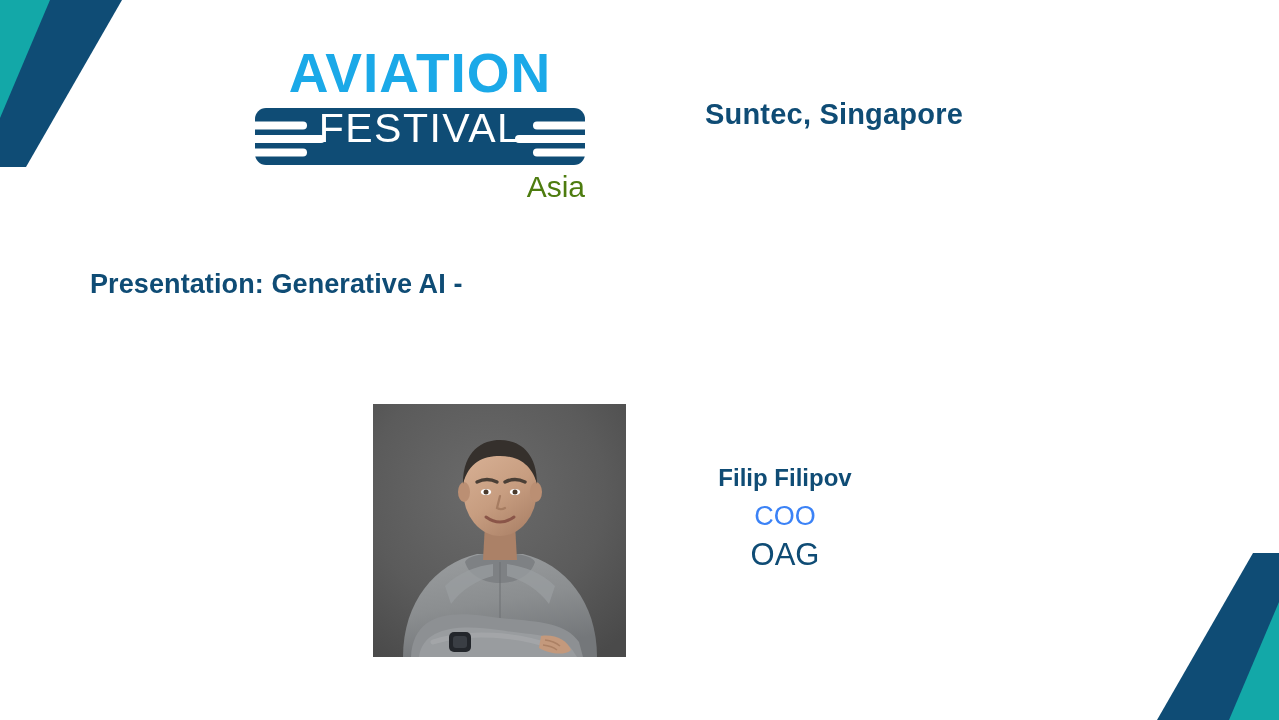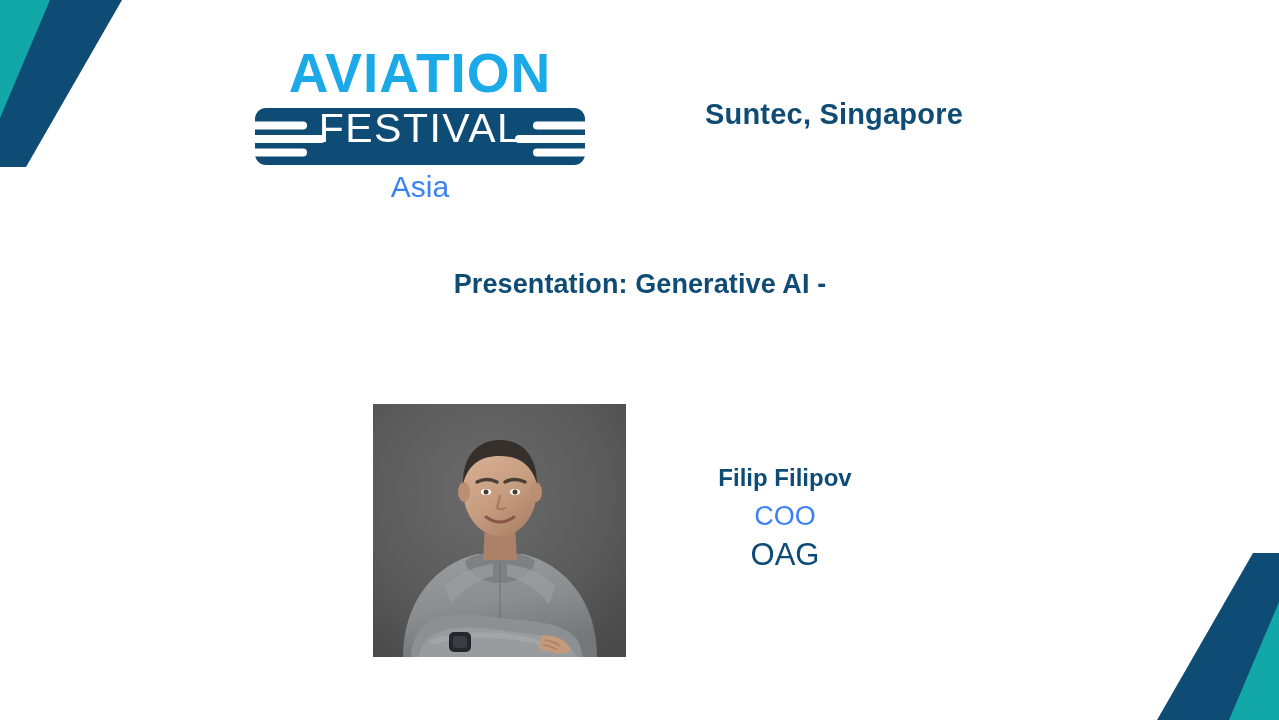--- a/index.html
+++ b/index.html
@@ -60,24 +60,24 @@
     font-weight:400;
     letter-spacing:1.5px;
     color:#ffffff;
     font-family:"Liberation Sans", sans-serif;
     pointer-events:none;
   }
   .logo-asia {
     position:absolute;
     top:126px; left:0px;
     width:330px;
-    text-align:center;
+    text-align:right;
     font-size:30px;
     font-weight:300;
-    color:#3b82f6;
+    color:#4d7c0f;
     line-height:38px;
     font-family:"Liberation Sans", sans-serif;
   }
 
   
   .event-info {
     position:absolute;
     left:600px; top:84px;
     width:468px;
     text-align:center;
@@ -91,21 +91,20 @@
     font-size:29px; font-weight:bold;
     line-height:44px; letter-spacing:0.2px;
     margin-top:8px;
   }
 
   
   .talk-title {
     position:absolute;
     left:90px; top:264px;
     width:1100px;
-    text-align:center;
     color:#0F4C75;
     font-size:27px;
     font-weight:bold;
     line-height:40px;
     letter-spacing:0.1px;
   }
 
   
   .photo-frame {
     position:absolute;

